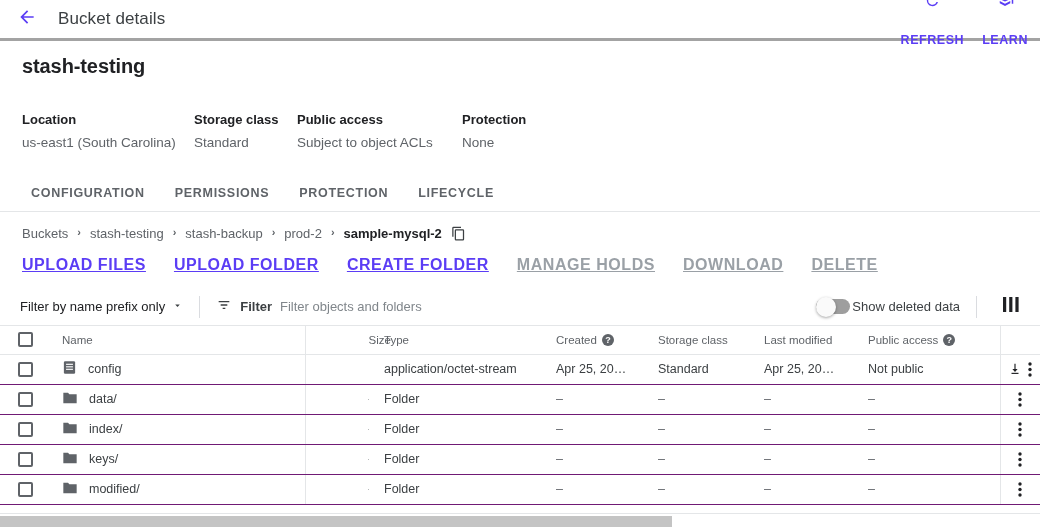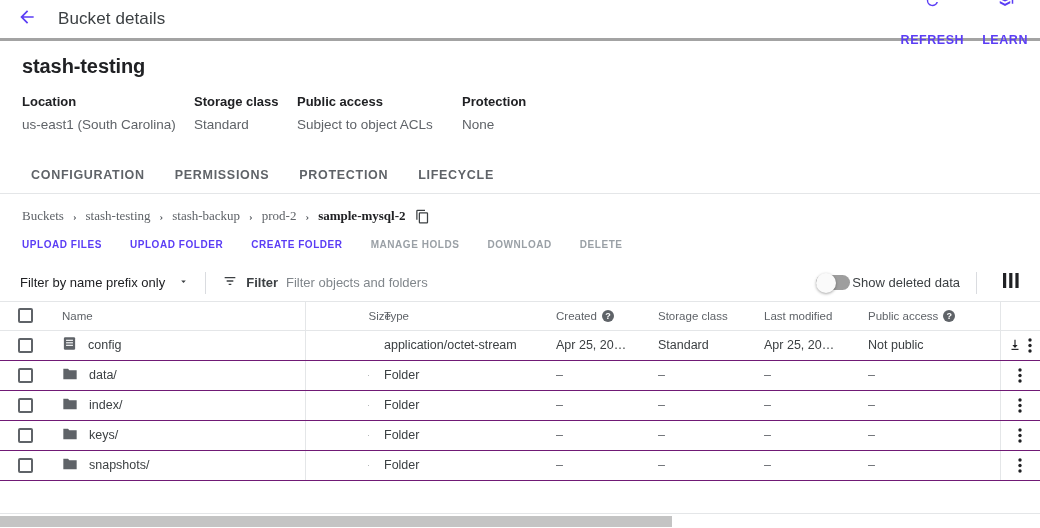--- a/index.html
+++ b/index.html
@@ -36,21 +36,21 @@
     letter-spacing: .55px; cursor: pointer; white-space: nowrap; flex-direction: column;
   }
   .act svg { display: block; }
 
   
   .summary { padding: 14px 22px 0 22px; }
   .bucket-name {
     font-size: 20px; font-weight: bold; color: #202124;
     letter-spacing: -.1px;
   }
-  .meta-row { display: flex; margin-top: 16px; }
+  .meta-row { display: flex; margin-top: 34px; }
   .meta-col { }
   .meta-col:nth-child(1) { width: 172px; }
   .meta-col:nth-child(2) { width: 103px; }
   .meta-col:nth-child(3) { width: 165px; }
   .meta-label { font-size: 13px; font-weight: bold; color: #202124; }
   .meta-value { font-size: 13.5px; color: #5f6368; margin-top: 8px; }
 
   
   .tabs {
     margin-top: 23px;
@@ -64,50 +64,50 @@
     position: relative;
   }
   .tab.active { color: #5b3df5; }
   .tab.active::after {
     content: ""; position: absolute; left: 0; right: 0; bottom: -1px;
     height: 3px; background: #5b3df5;
   }
 
   
   .breadcrumb {
-    display: flex; align-items: center;
-    padding: 14px 22px 0 22px; font-size: 13px; font-family: Liberation Serif, serif;
+    display: flex; align-items: flex-start;
+    padding: 14px 22px 0 22px; font-size: 13px;
   }
   .crumb { color: #5f6368; cursor: pointer; }
   .crumb.current { color: #202124; font-weight: bold; cursor: default; }
   .crumb-sep {
     color: #5f6368; margin: 0 9px; font-size: 11px; font-weight: bold;
   }
   .copy-icon { margin-left: 9px; cursor: pointer; display: flex; }
 
   
   .toolbar {
     display: flex; align-items: center;
     padding: 15px 22px 0 22px; gap: 28px;
   }
   .tool {
-    font-size: 10px; font-weight: bold; letter-spacing: .55px;
-    color: #5b3df5; cursor: pointer; white-space: nowrap;
+    font-size: 16px; font-weight: bold; letter-spacing: .55px;
+    color: #5b3df5; cursor: pointer; white-space: nowrap; text-decoration: underline;
   }
   .tool.disabled { color: #9aa0a6; cursor: default; }
 
   
   .filterbar {
     display: flex; align-items: center;
     height: 38px; margin-top: 14px;
     border-bottom: 1px solid #e4e6e8;
     padding: 0 10px 0 20px;
   }
   .prefix-select {
-    display: flex; align-items: flex-start; gap: 13px;
+    display: flex; align-items: flex-start; gap: 7px;
     font-size: 13px; color: #202124; cursor: pointer;
   }
   .vdiv { width: 1px; height: 22px; background: #dadce0; margin: 0 16px; }
   .filter-group { display: flex; align-items: center; gap: 8px; }
   .filter-label { font-size: 13px; font-weight: bold; color: #3c4043; }
   .filter-input {
     border: none; outline: none; font-size: 13px; color: #202124;
     width: 300px; background: transparent;
     font-family: "Liberation Sans", sans-serif;
   }
@@ -603,21 +603,21 @@
       <td class="c-check">
             <div class="cbox"></div>
           </td>
       <td class="c-name">
         <div class="name-cell">
           <span>
             <svg width="16" height="14" viewBox="0 0 24 20" fill="#5f6368">
                   <path d="M2 2h7l2 2.5h11V18H2V2z"></path>
                 </svg>
           </span>
-          <span class="name-text link">snapshots/</span>
+          <span class="name-text link">modified/</span>
         </div>
       </td>
       <td class="c-size">
             <div class="th-inner pad-l17">
               <span class="dash">–</span>
             </div>
           </td>
       <td class="c-type">
             <div class="th-inner pad-l15">
               <span>Folder</span>

